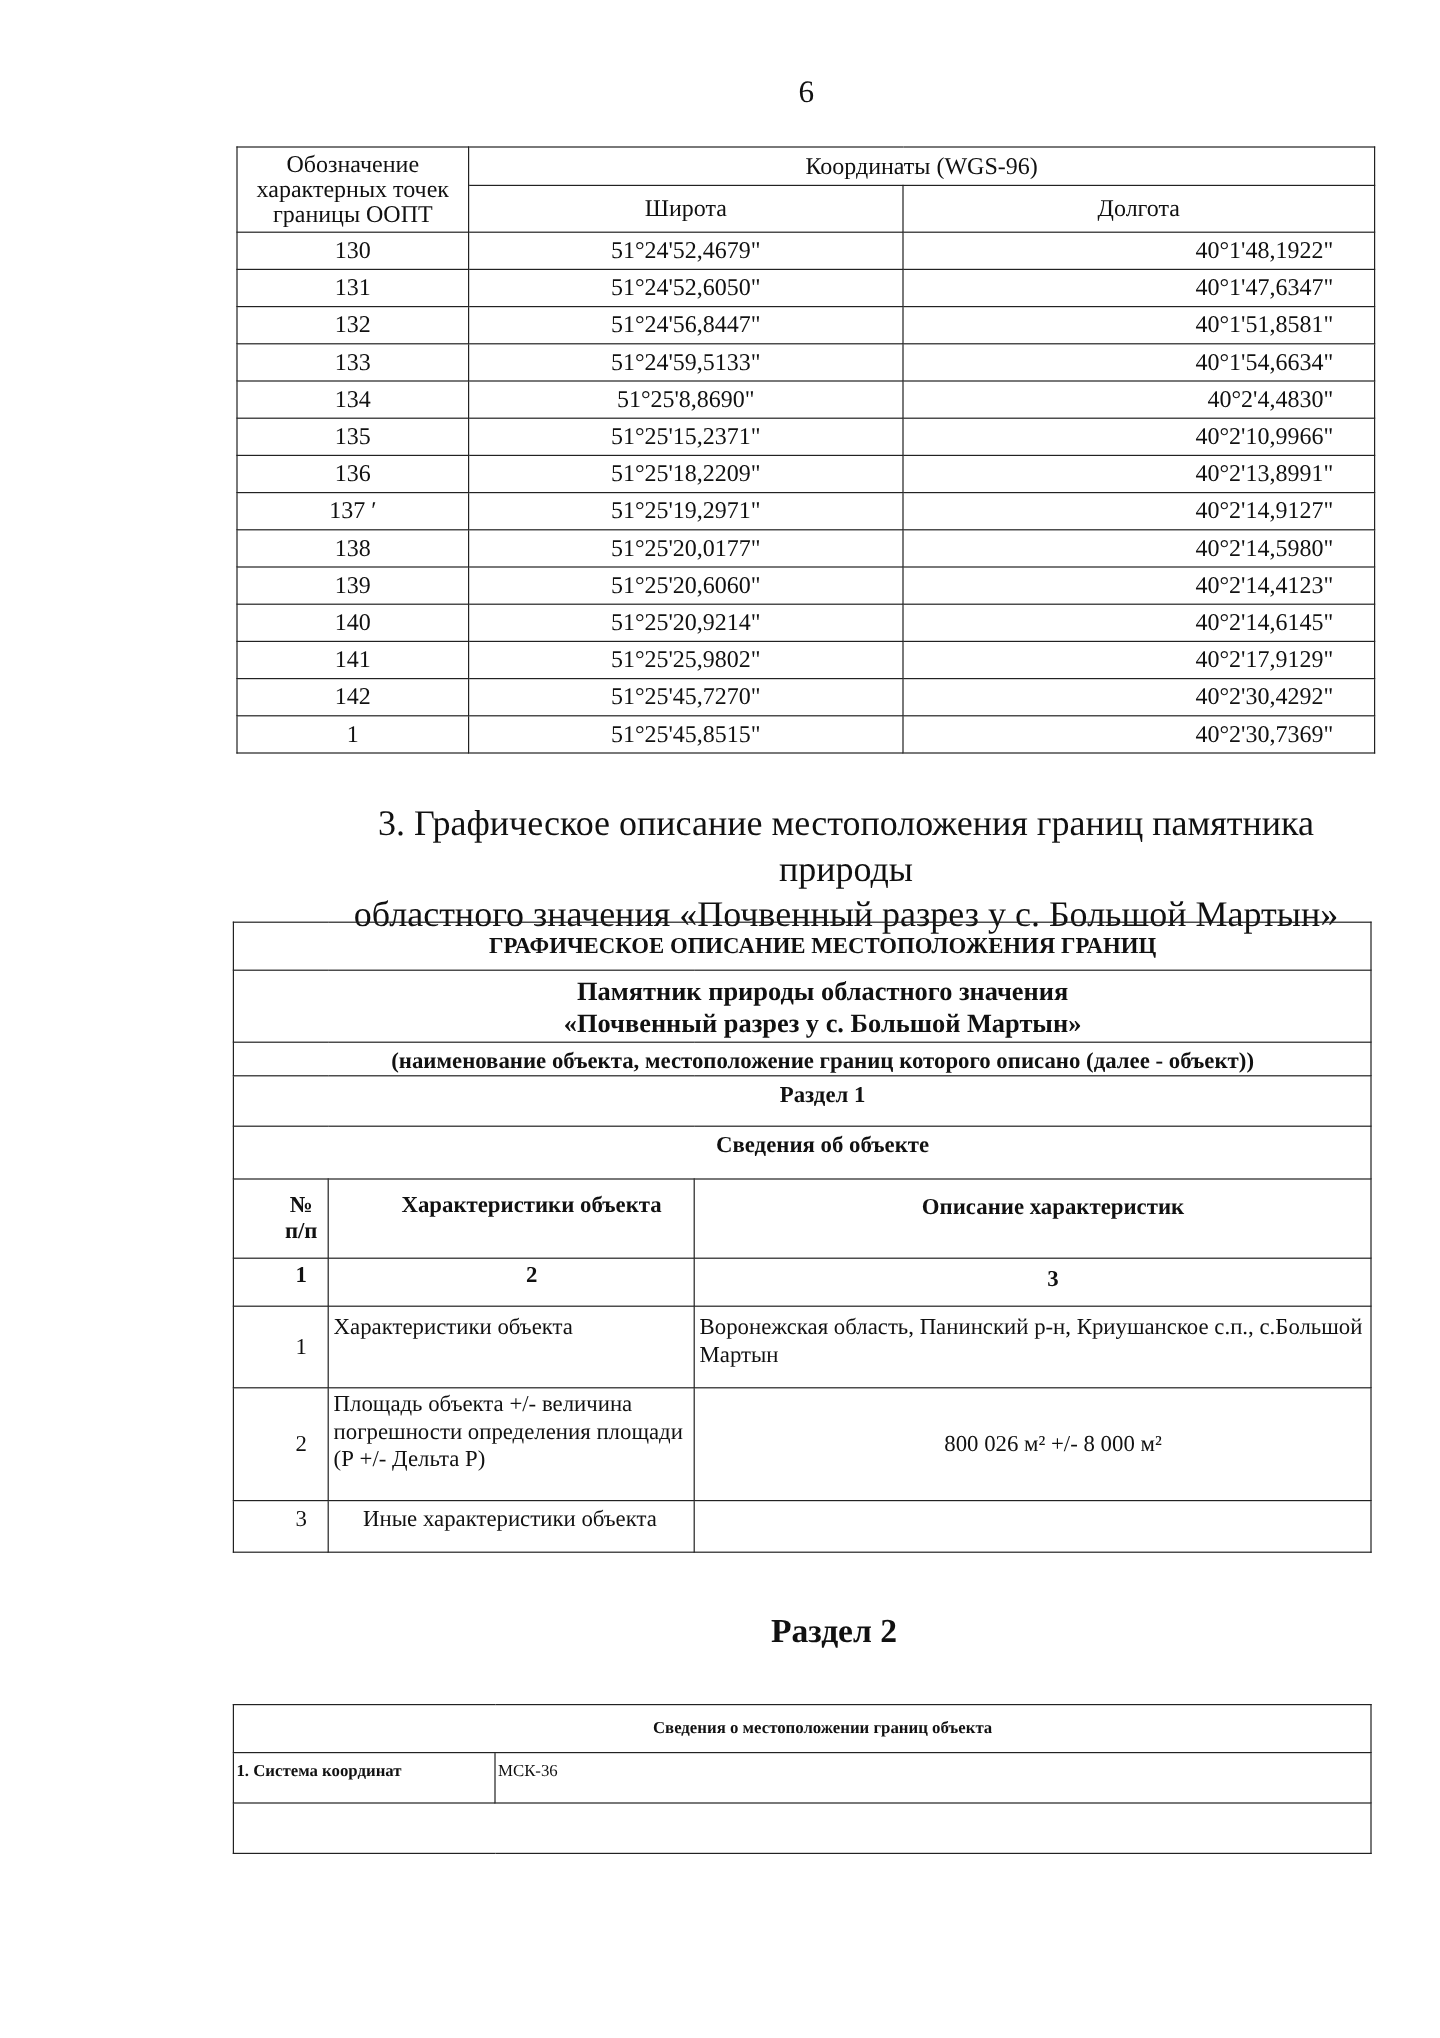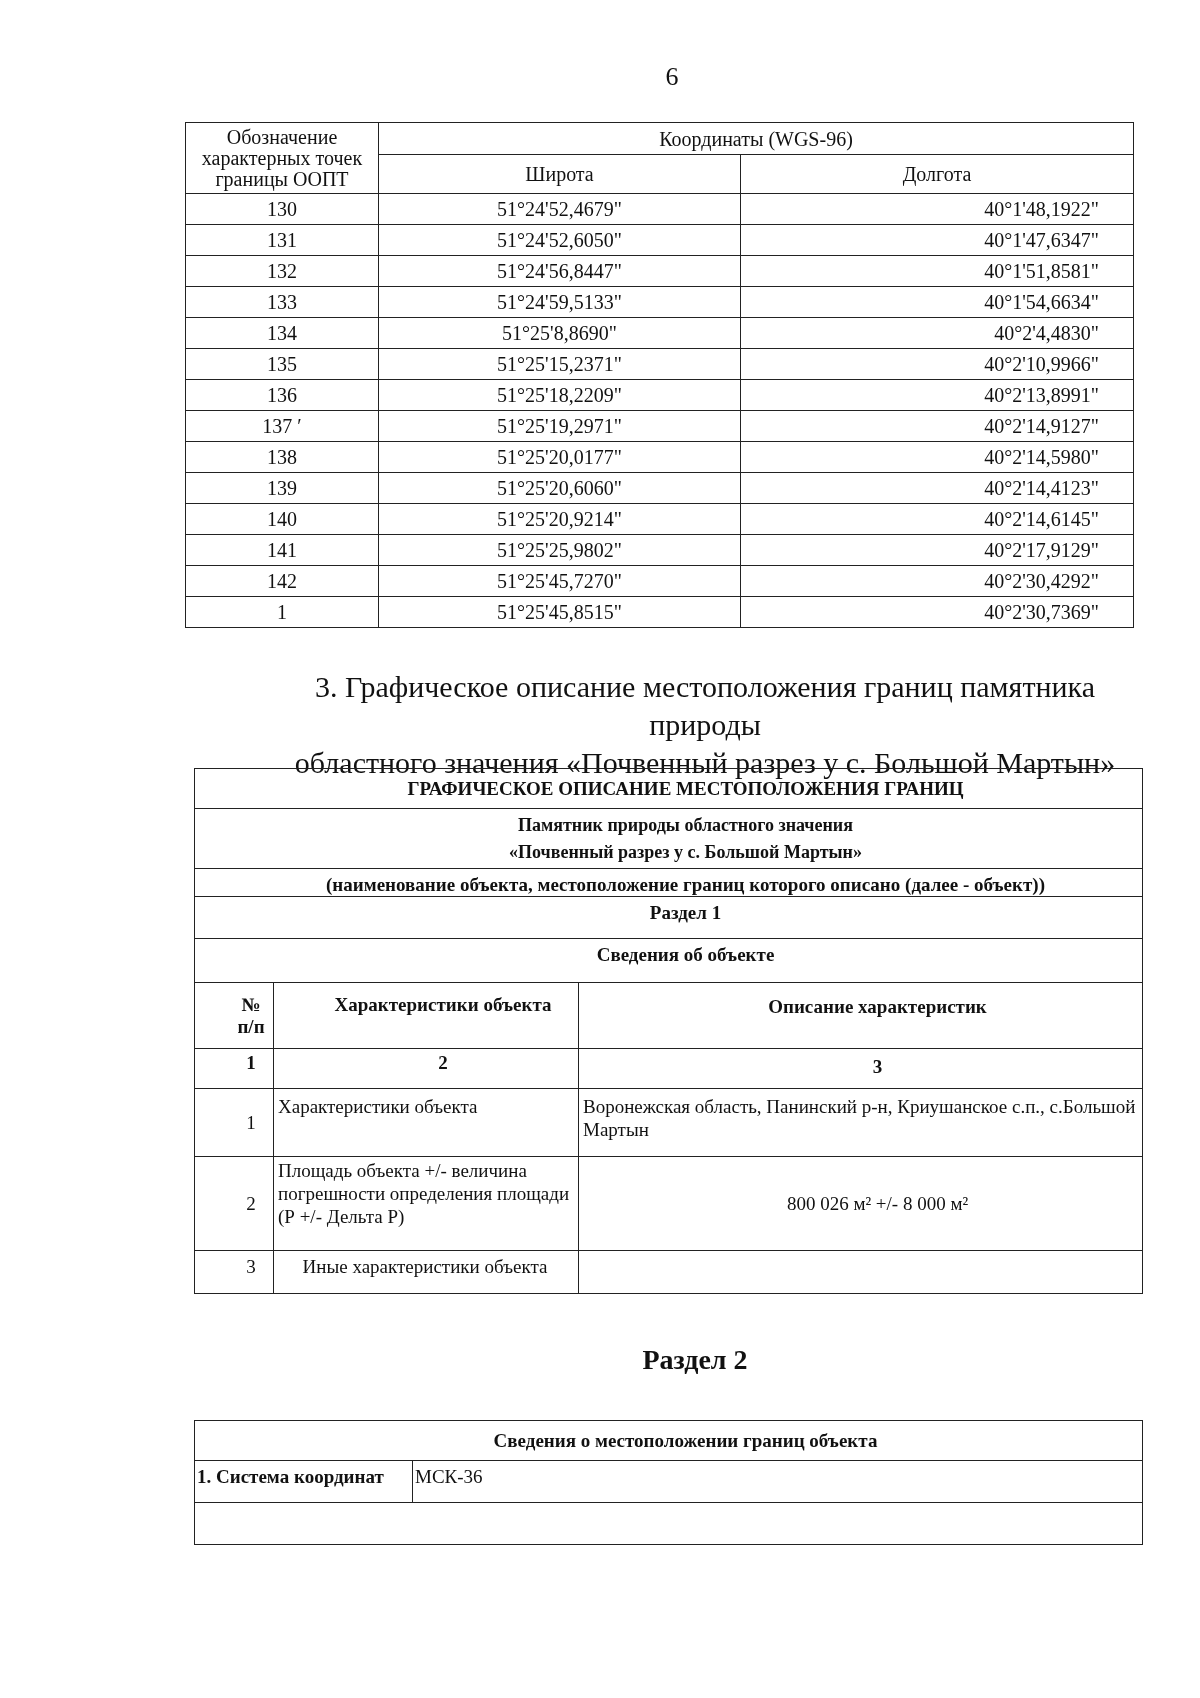--- a/index.html
+++ b/index.html
@@ -5,36 +5,36 @@
   html, body { margin:0; padding:0; background:#ffffff; }
   body { width:1200px; height:1698px; position:relative; overflow:hidden;
          font-family:"Liberation Serif", "DejaVu Serif", serif; color:#111; }
   .abs { position:absolute; }
   .page-num { left:0; width:1344px; top:62px; text-align:center; font-size:26px; }
   table { border-collapse:collapse; table-layout:fixed; position:absolute; }
   td { border:1.6px solid #222; padding:0 6px; font-size:20px; line-height:24px; vertical-align:middle; }
   .c { text-align:center;padding-left:40px; }
   .b { font-weight:bold; }
   
-  #t1 { left:185px; top:122px; width:948px; }
+  #t1 { left:197px; top:122px; width:948px; }
   #t1 td { height:30px; padding:0 4px; }
   #t1 .hdr1 td { height:31px; }
   #t1 .hdr2 td { height:38px; }
   #t1 td.lon { text-align:right; padding-right:34px; }
   
   .heading { left:260px; width:890px; top:668px; text-align:center; font-size:30px; line-height:38px; }
   
   #t2 { left:194px; top:768px; width:948px; }
   #t2 td { font-size:19px; line-height:23px; }
   #t2 td.l { text-align:left; vertical-align:top; padding-top:6px; padding-left:4px; }
   
   .sec2 { left:0; width:1390px; top:1344px; text-align:center; font-size:28px; font-weight:bold; }
   
   #t3 { left:194px; top:1420px; width:948px; }
-  #t3 td { font-size:19px; line-height:23px; }
+  #t3 td { font-size:14px; line-height:23px; }
 </style>
 </head>
 <body>
 
 <div class="abs page-num">6</div>
 
 <table id="t1">
   <colgroup>
       <col style="width:193px">
       <col style="width:362px">
@@ -133,21 +133,21 @@
   <colgroup>
       <col style="width:79px">
       <col style="width:305px">
       <col style="width:564px">
     </colgroup>
   <tbody>
       <tr style="height:40px">
         <td colspan="3" class="c b">ГРАФИЧЕСКОЕ ОПИСАНИЕ МЕСТОПОЛОЖЕНИЯ ГРАНИЦ</td>
       </tr>
   <tr style="height:60px">
-        <td colspan="3" class="c b" style="font-size:18px;line-height:27px;">
+        <td colspan="3" class="c b" style="font-size:22px;line-height:27px;">
     <div>Памятник природы областного значения</div>
     <div>«Почвенный разрез у с. Большой Мартын»</div>
   </td>
       </tr>
   <tr style="height:28px">
         <td colspan="3" class="c b" style="vertical-align:top;padding-top:4px;">(наименование объекта, местоположение границ которого описано (далее - объект))</td>
       </tr>
   <tr style="height:42px">
         <td colspan="3" class="c b" style="vertical-align:top;padding-top:4px;">Раздел 1</td>
       </tr>

